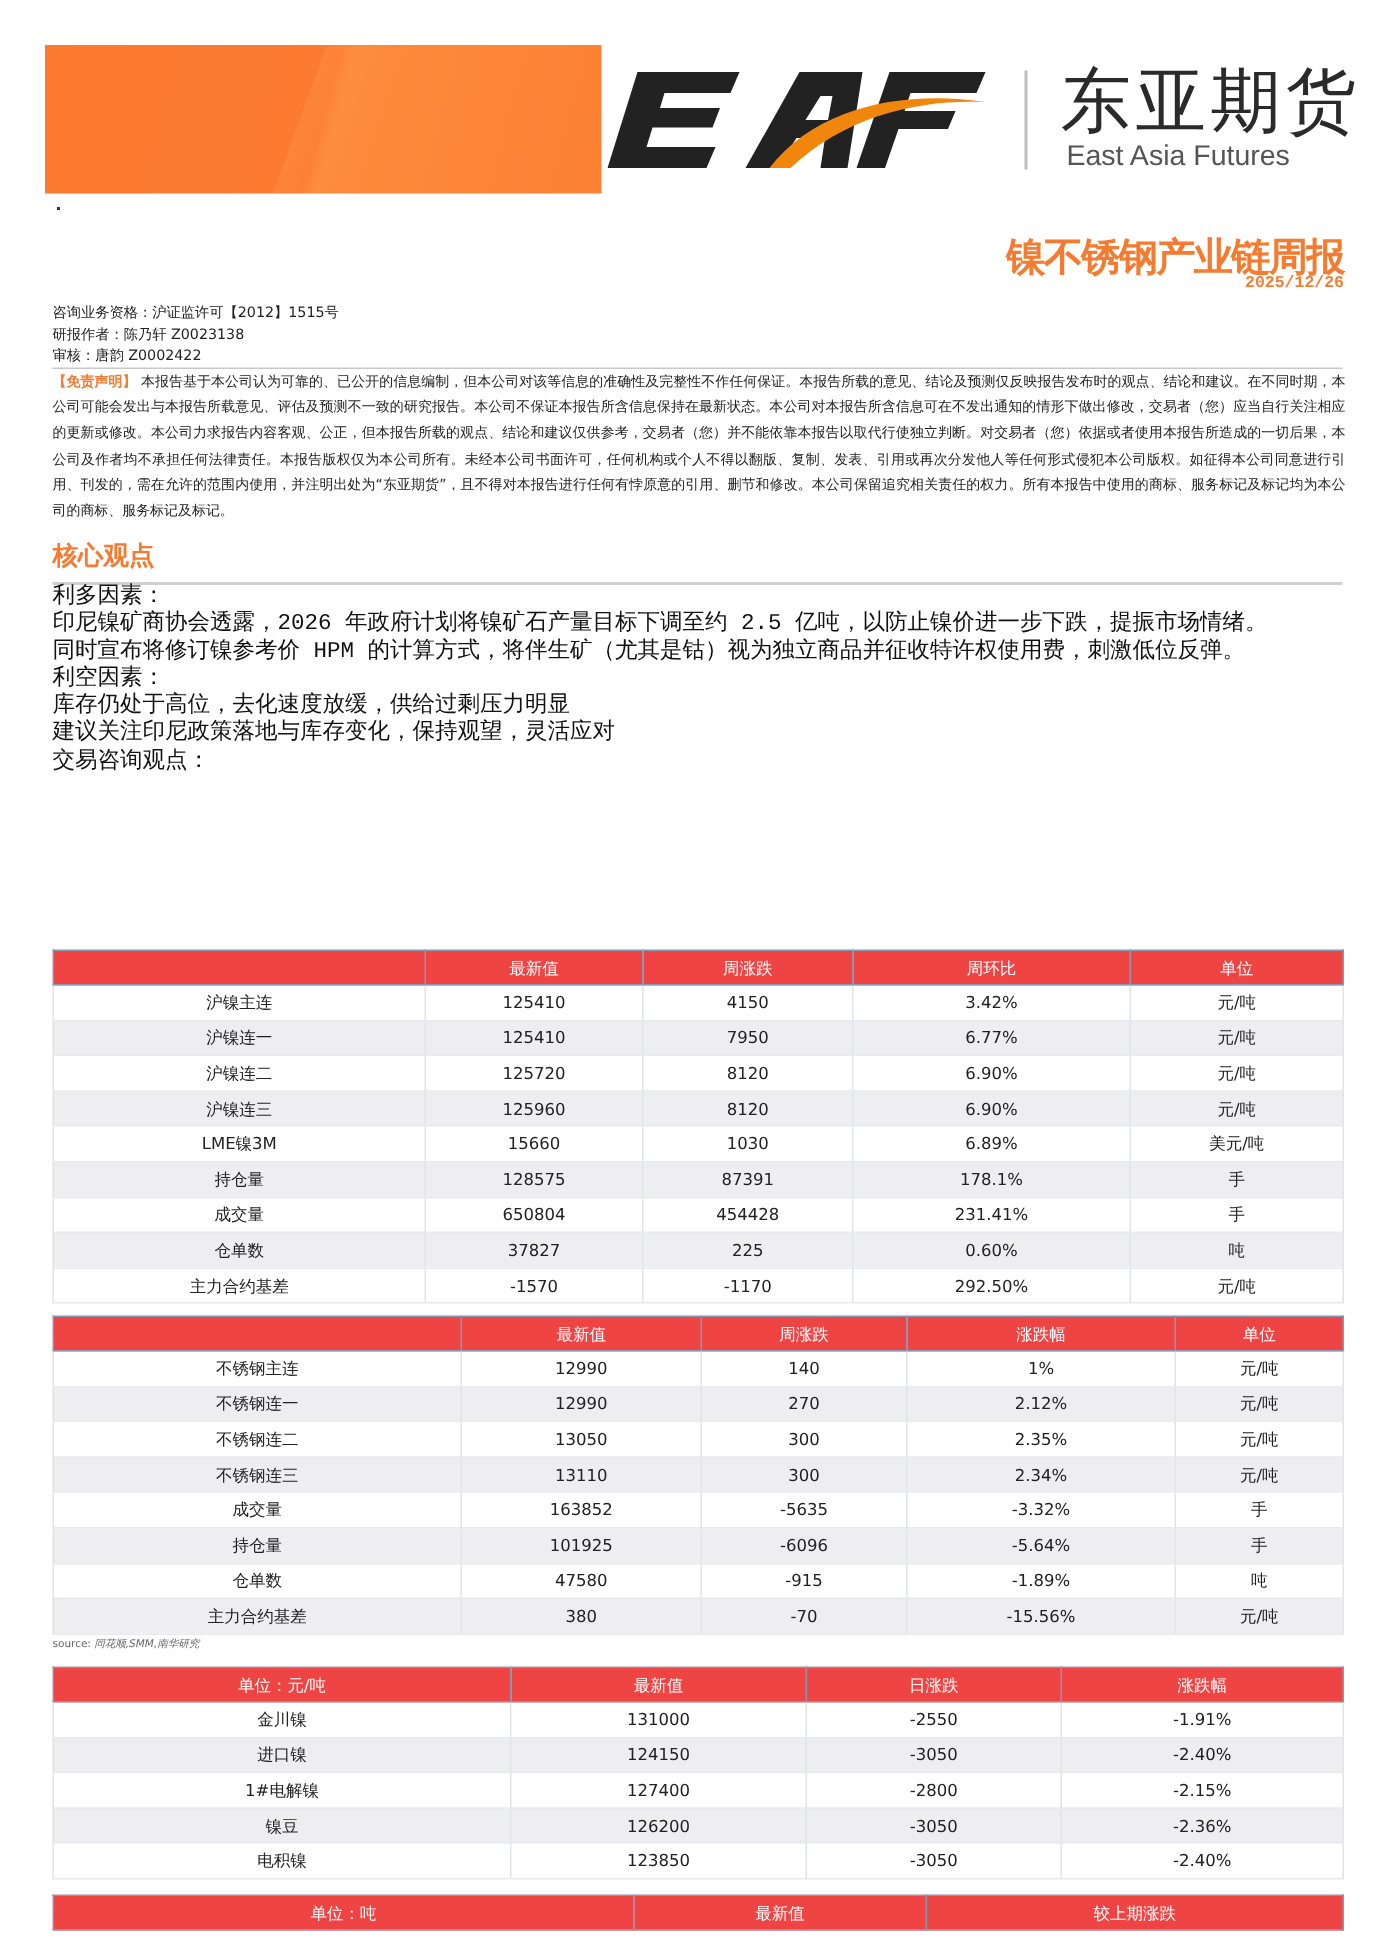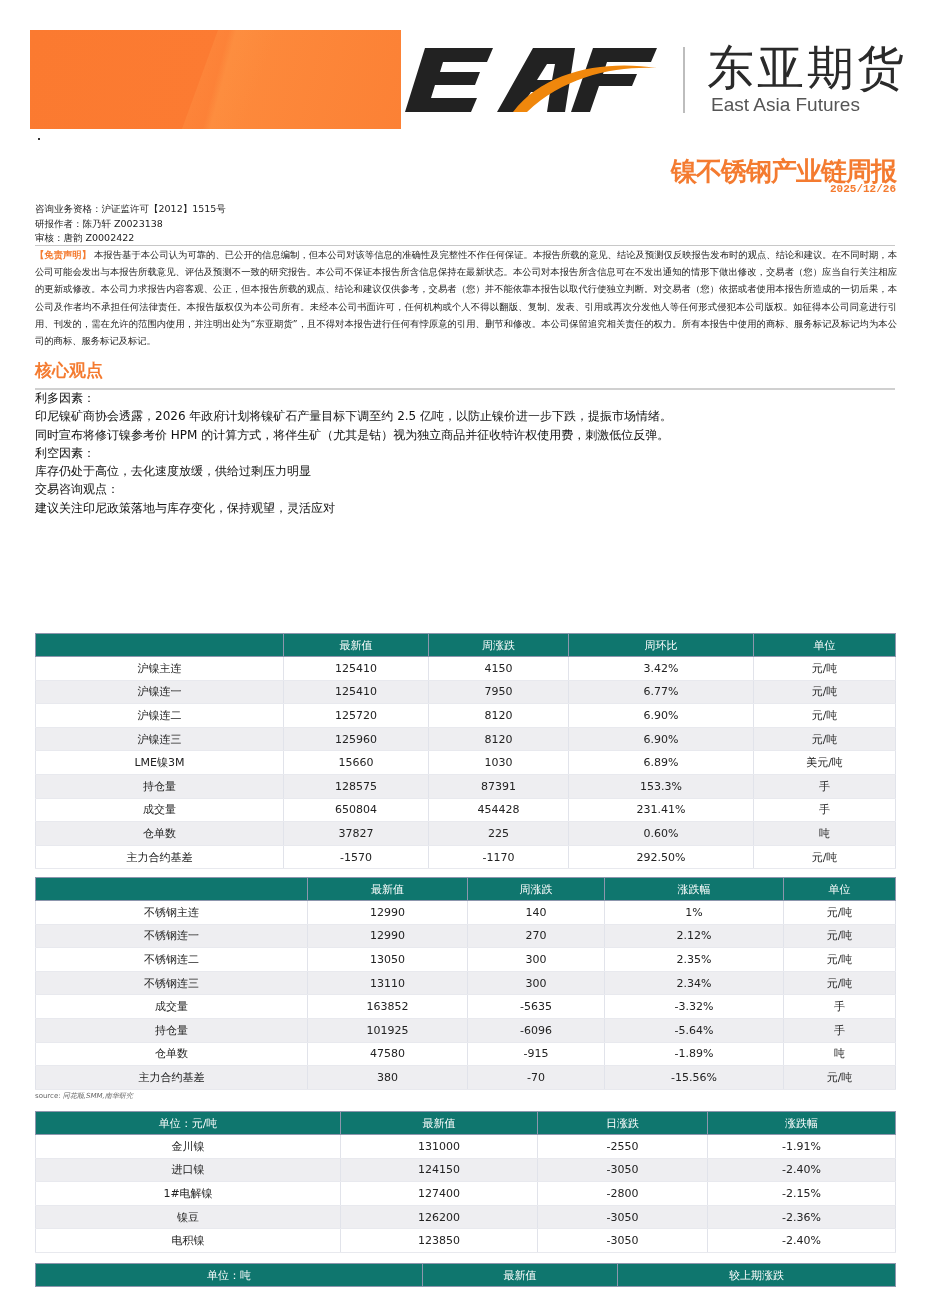--- a/index.html
+++ b/index.html
@@ -22,25 +22,25 @@
 
   .meta { position:absolute; left:35px; top:202px; font-size:9.5px; line-height:14.5px; color:#222; }
   .rule { position:absolute; left:35px; width:860px; height:1px; background:#c8c8c8; }
 
   .disclaimer { position:absolute; left:35px; top:246px; width:862px; font-size:9.3px; line-height:17.2px; color:#222; text-align:justify; }
   .disclaimer .tag { color:#f47b30; font-weight:bold;margin-top:41px; }
 
   .section-title { position:absolute; left:35px; top:359px; font-size:17px; font-weight:bold; color:#f47b30; }
   .section-rule { position:absolute; left:35px; top:388px; width:860px; height:2px; background:#d0d0d0; }
 
-  .core { position:absolute; left:35px; top:389px; font-size:12px; line-height:18.3px; color:#111; }
+  .core { position:absolute; left:35px; top:389px; font-size:15px; line-height:18.3px; color:#111;font-family:Liberation Mono, monospace; }
   .core div { white-space:nowrap; }
 
   table.dt { position:absolute; border-collapse:collapse; table-layout:fixed; font-size:11px; font-family:"DejaVu Sans", sans-serif; }
-  table.dt th { background:#0f766e; color:#ffffff; font-weight:normal; height:23px; border:1px solid #8d96ad; text-align:center; }
+  table.dt th { background:#ef4444; color:#ffffff; font-weight:normal; height:23px; border:1px solid #8d96ad; text-align:center; }
   table.dt td { height:23.6px; text-align:center; color:#222; border-right:1px solid #e1e3ea; border-bottom:1px solid #e8e9ee; }
   table.dt tr:nth-child(even) td { background:#eeeef1; }
   table.dt tr:nth-child(odd) td { background:#ffffff; }
   table.dt td:first-child { border-left:1px solid #e1e3ea; }
 
   .source { position:absolute; left:35px; top:1091px; font-size:7px; color:#666; }
   .source i { }
 </style>
 </head>
 <body>
@@ -76,22 +76,22 @@
 <div class="disclaimer"><span class="tag">【免责声明】</span><span> 本报告基于本公司认为可靠的、已公开的信息编制，但本公司对该等信息的准确性及完整性不作任何保证。本报告所载的意见、结论及预测仅反映报告发布时的观点、结论和建议。在不同时期，本公司可能会发出与本报告所载意见、评估及预测不一致的研究报告。本公司不保证本报告所含信息保持在最新状态。本公司对本报告所含信息可在不发出通知的情形下做出修改，交易者（您）应当自行关注相应的更新或修改。本公司力求报告内容客观、公正，但本报告所载的观点、结论和建议仅供参考，交易者（您）并不能依靠本报告以取代行使独立判断。对交易者（您）依据或者使用本报告所造成的一切后果，本公司及作者均不承担任何法律责任。本报告版权仅为本公司所有。未经本公司书面许可，任何机构或个人不得以翻版、复制、发表、引用或再次分发他人等任何形式侵犯本公司版权。如征得本公司同意进行引用、刊发的，需在允许的范围内使用，并注明出处为“东亚期货”，且不得对本报告进行任何有悖原意的引用、删节和修改。本公司保留追究相关责任的权力。所有本报告中使用的商标、服务标记及标记均为本公司的商标、服务标记及标记。</span></div>
 
 <div class="section-title">核心观点</div>
 <div class="section-rule"></div>
 <div class="core">
   <div>利多因素：</div>
   <div>印尼镍矿商协会透露，2026 年政府计划将镍矿石产量目标下调至约 2.5 亿吨，以防止镍价进一步下跌，提振市场情绪。</div>
   <div>同时宣布将修订镍参考价 HPM 的计算方式，将伴生矿（尤其是钴）视为独立商品并征收特许权使用费，刺激低位反弹。</div>
   <div>利空因素：</div>
   <div>库存仍处于高位，去化速度放缓，供给过剩压力明显</div>
+  <div>建议关注印尼政策落地与库存变化，保持观望，灵活应对</div>
   <div>交易咨询观点：</div>
-  <div>建议关注印尼政策落地与库存变化，保持观望，灵活应对</div>
 </div>
 
 <table class="dt" style="left:35px; top:633px; width:860px;">
   <colgroup>
       <col style="width:248px">
       <col style="width:145px">
       <col style="width:140px">
       <col style="width:185px">
       <col style="width:142px">
     </colgroup>
@@ -137,21 +137,21 @@
         <td>LME镍3M</td>
         <td>15660</td>
         <td>1030</td>
         <td>6.89%</td>
         <td>美元/吨</td>
       </tr>
     <tr>
         <td>持仓量</td>
         <td>128575</td>
         <td>87391</td>
-        <td>153.3%</td>
+        <td>178.1%</td>
         <td>手</td>
       </tr>
     <tr>
         <td>成交量</td>
         <td>650804</td>
         <td>454428</td>
         <td>231.41%</td>
         <td>手</td>
       </tr>
     <tr>

